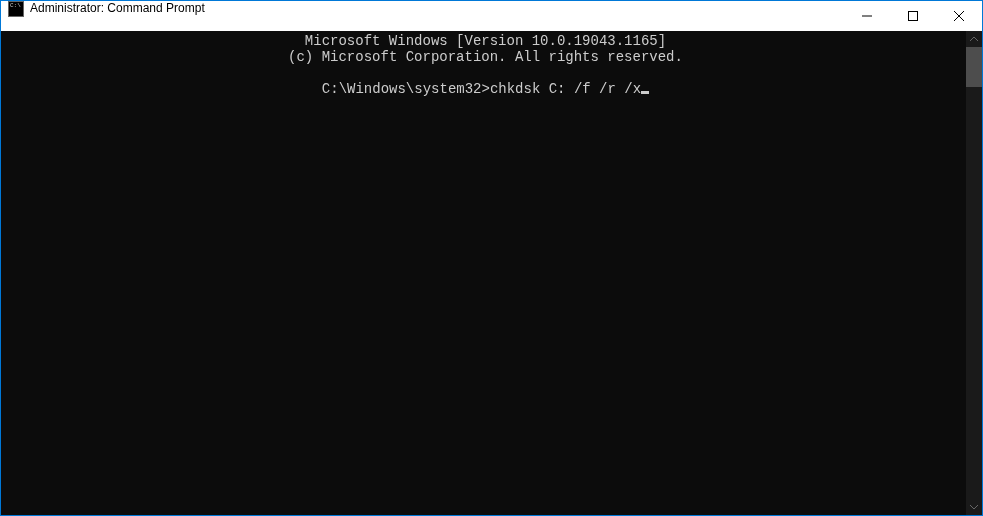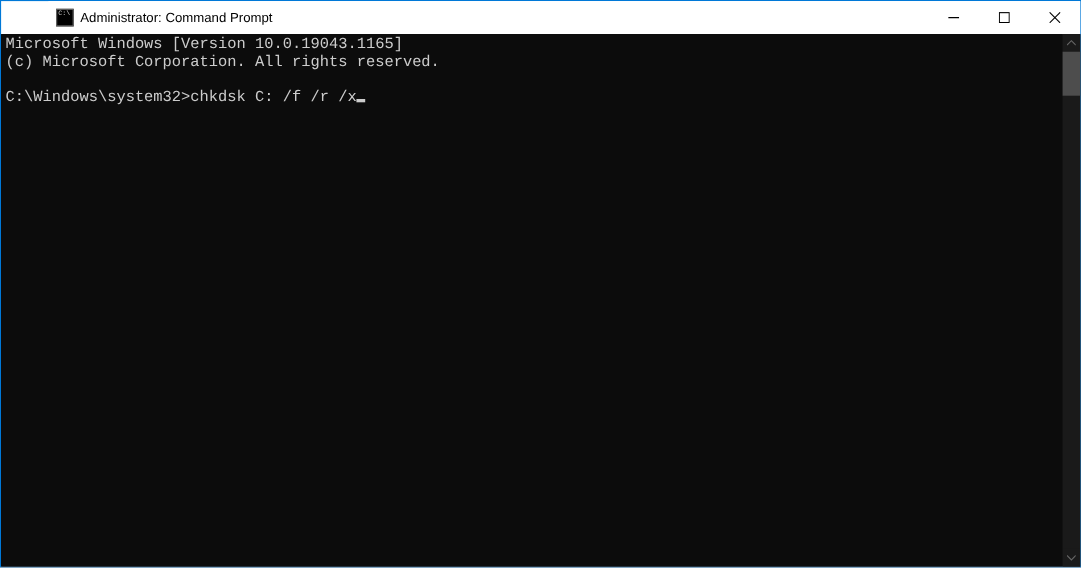--- a/index.html
+++ b/index.html
@@ -15,23 +15,22 @@
       height: 516px;
       border: 1px solid #0078d7;
       background: #fff;
       display: flex;
       flex-direction: column;
     }
     .title-bar {
       height: 30px;
       background: #fff;
       display: flex;
-      align-items: center;
+      align-items: flex-start;
       user-select: none;
-      margin-left: 43px;
     }
     .title-bar-icon {
       width: 16px;
       height: 16px;
       margin-left: 7px;
       margin-right: 6px;
       background: #000;
       border: 1px solid #666;
       position: relative;
       display: inline-flex;
@@ -66,20 +65,21 @@
       background: transparent;
       border: none;
       cursor: pointer;
     }
     .win-btn svg { width: 10px; height: 10px; }
     .content-area {
       flex: 1;
       display: flex;
       background: #000;
       position: relative;
+      text-align: center;
     }
     .terminal {
       flex: 1;
       background: #0c0c0c;
       color: #cccccc;
       font-family: Consolas, "Courier New", monospace;
       font-size: 14px;
       line-height: 16px;
       padding: 2px 0 0 4px;
       white-space: pre;

